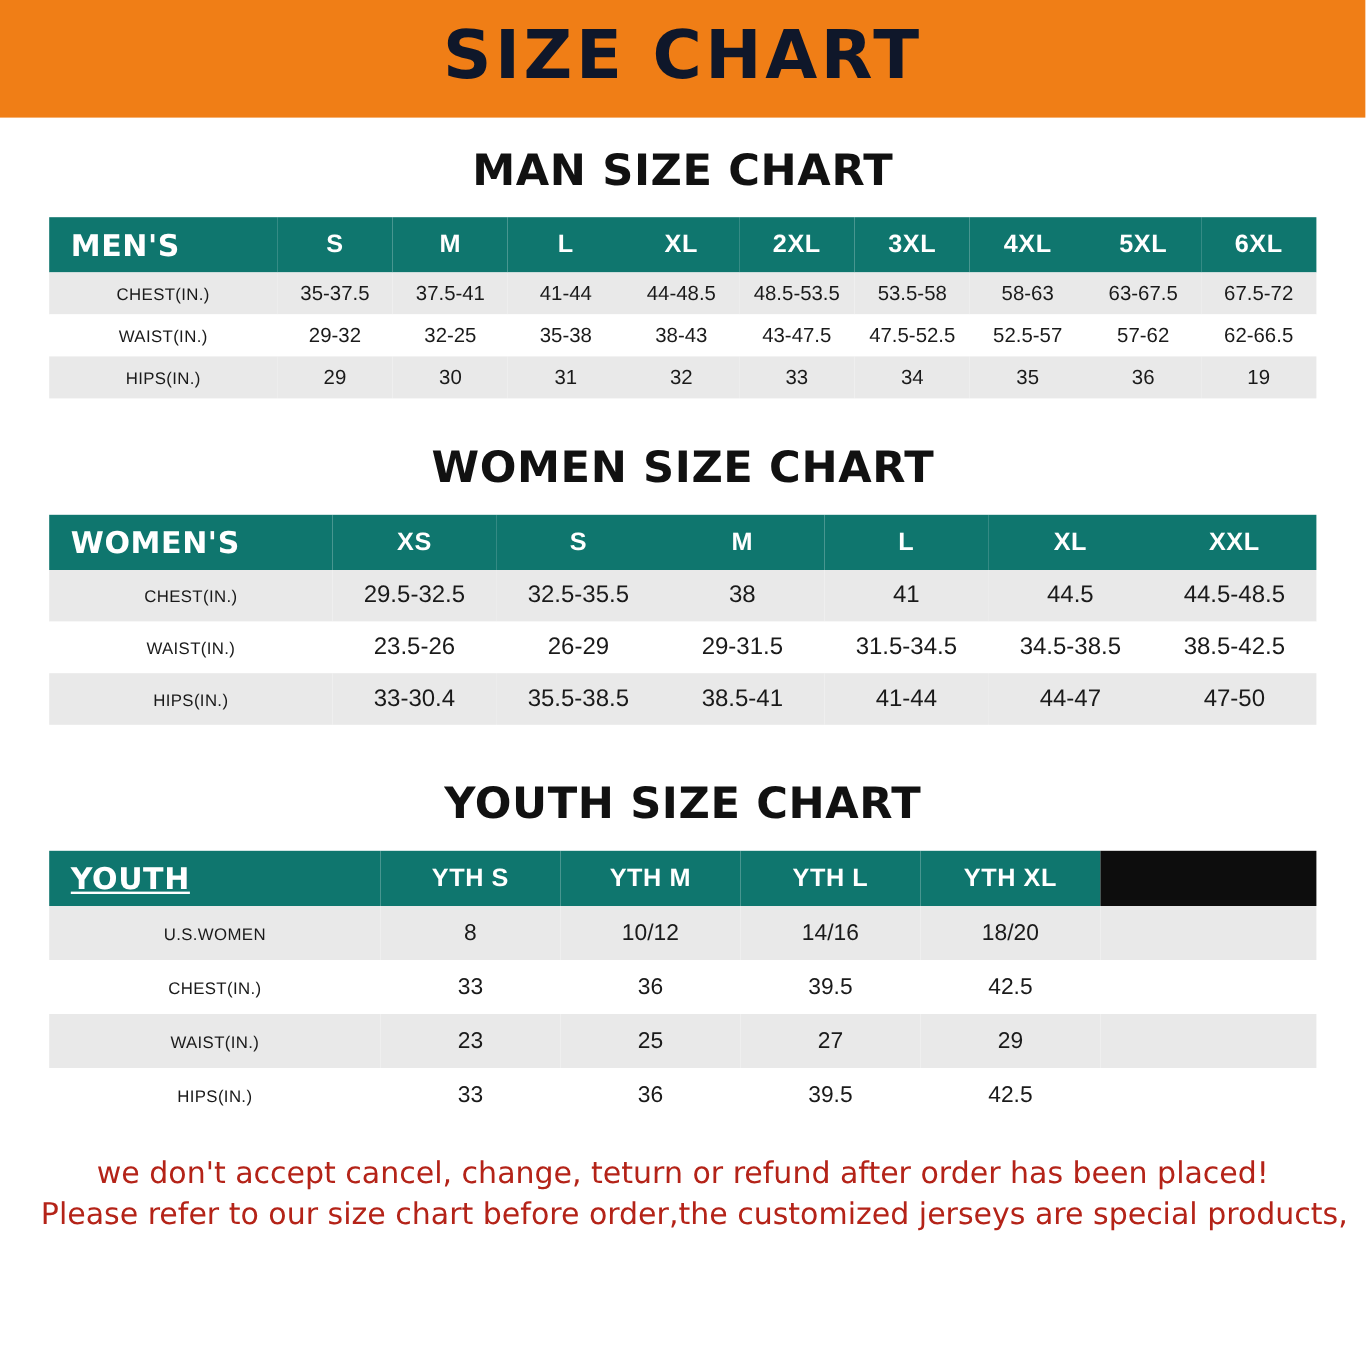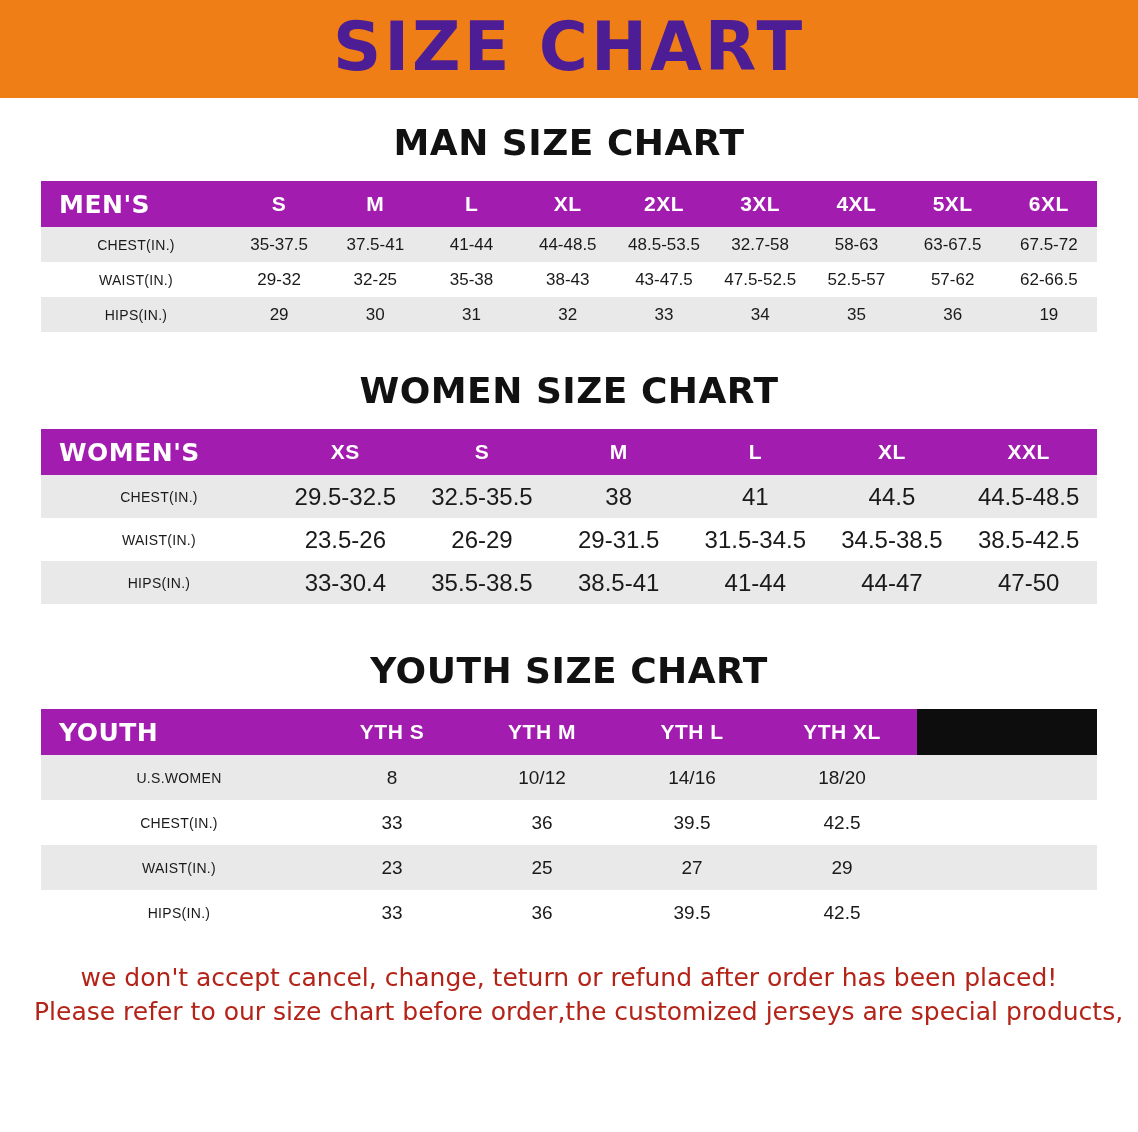--- a/index.html
+++ b/index.html
@@ -26,23 +26,23 @@
   .banner {
     height: 98px;
     background: #f07e16;
     display: flex;
     align-items: center;
     justify-content: center;
   }
   .banner-title {
     font-family: "DejaVu Sans", sans-serif;
     font-weight: bold;
-    font-size: 67px;
+    font-size: 56px;
     letter-spacing: 3px;
-    color: #4c1d95;
+    color: #0f172a;
     line-height: 1;
     margin-top: -4px;
   }
 
   
   .section-title {
     text-align: center;
     font-family: "DejaVu Sans", sans-serif;
     font-weight: bold;
     font-size: 36px;
@@ -67,21 +67,21 @@
     text-align: center;
     font-size: 17px;
     font-family: "Liberation Sans", sans-serif;
     color: #1a1a1a;
     padding: 0;
     height: 34px;
     vertical-align: middle;
     white-space: nowrap;
   }
   table.size thead th {
-    background: #a21caf;
+    background: #0f766e;
     color: #ffffff;
     height: 46px;
     font-size: 21px;
     font-weight: bold;
     letter-spacing: 0.5px;
   }
   table.size thead th.rowlabel {
     font-family: "DejaVu Sans", sans-serif;
     font-size: 25px;
     text-align: left;
@@ -95,27 +95,27 @@
   }
   tr.band-light td { background: #e9e9e9; }
   tr.band-white td { background: #ffffff; }
 
   
   .men td, .men th { font-size: 16px; }
   .men thead th { font-size: 18px; }
   .men tbody td.rowlabel { font-size: 17px; }
   .men tbody td { height: 35px; }
 
-  .women tbody td { height: 43px; font-size: 24px; }
+  .women tbody td { height: 43px; font-size: 20px; }
   .women thead th { font-size: 22px; text-align: center; }
   .women thead th.rowlabel { font-size: 26px; }
 
   .youth tbody td { height: 45px; font-size: 19px; }
   .youth thead th { font-size: 22px; }
-  .youth thead th.rowlabel { font-size: 26px; }
+  .youth thead th.rowlabel { font-size: 26px; text-decoration: underline; }
 
   
   .note {
     margin: 26px auto 0 auto;
     width: 1070px;
     text-align: center;
     color: #b42318;
     font-family: "DejaVu Sans", sans-serif;
     font-size: 25px;
     line-height: 1.35;
@@ -149,21 +149,21 @@
         </tr>
       </thead>
       <tbody>
         <tr class="band-light">
           <td class="rowlabel">CHEST(IN.)</td>
           <td>35-37.5</td>
           <td>37.5-41</td>
           <td>41-44</td>
           <td>44-48.5</td>
           <td>48.5-53.5</td>
-          <td>32.7-58</td>
+          <td>53.5-58</td>
           <td>58-63</td>
           <td>63-67.5</td>
           <td>67.5-72</td>
         </tr>
         <tr class="band-white">
           <td class="rowlabel">WAIST(IN.)</td>
           <td>29-32</td>
           <td>32-25</td>
           <td>35-38</td>
           <td>38-43</td>

